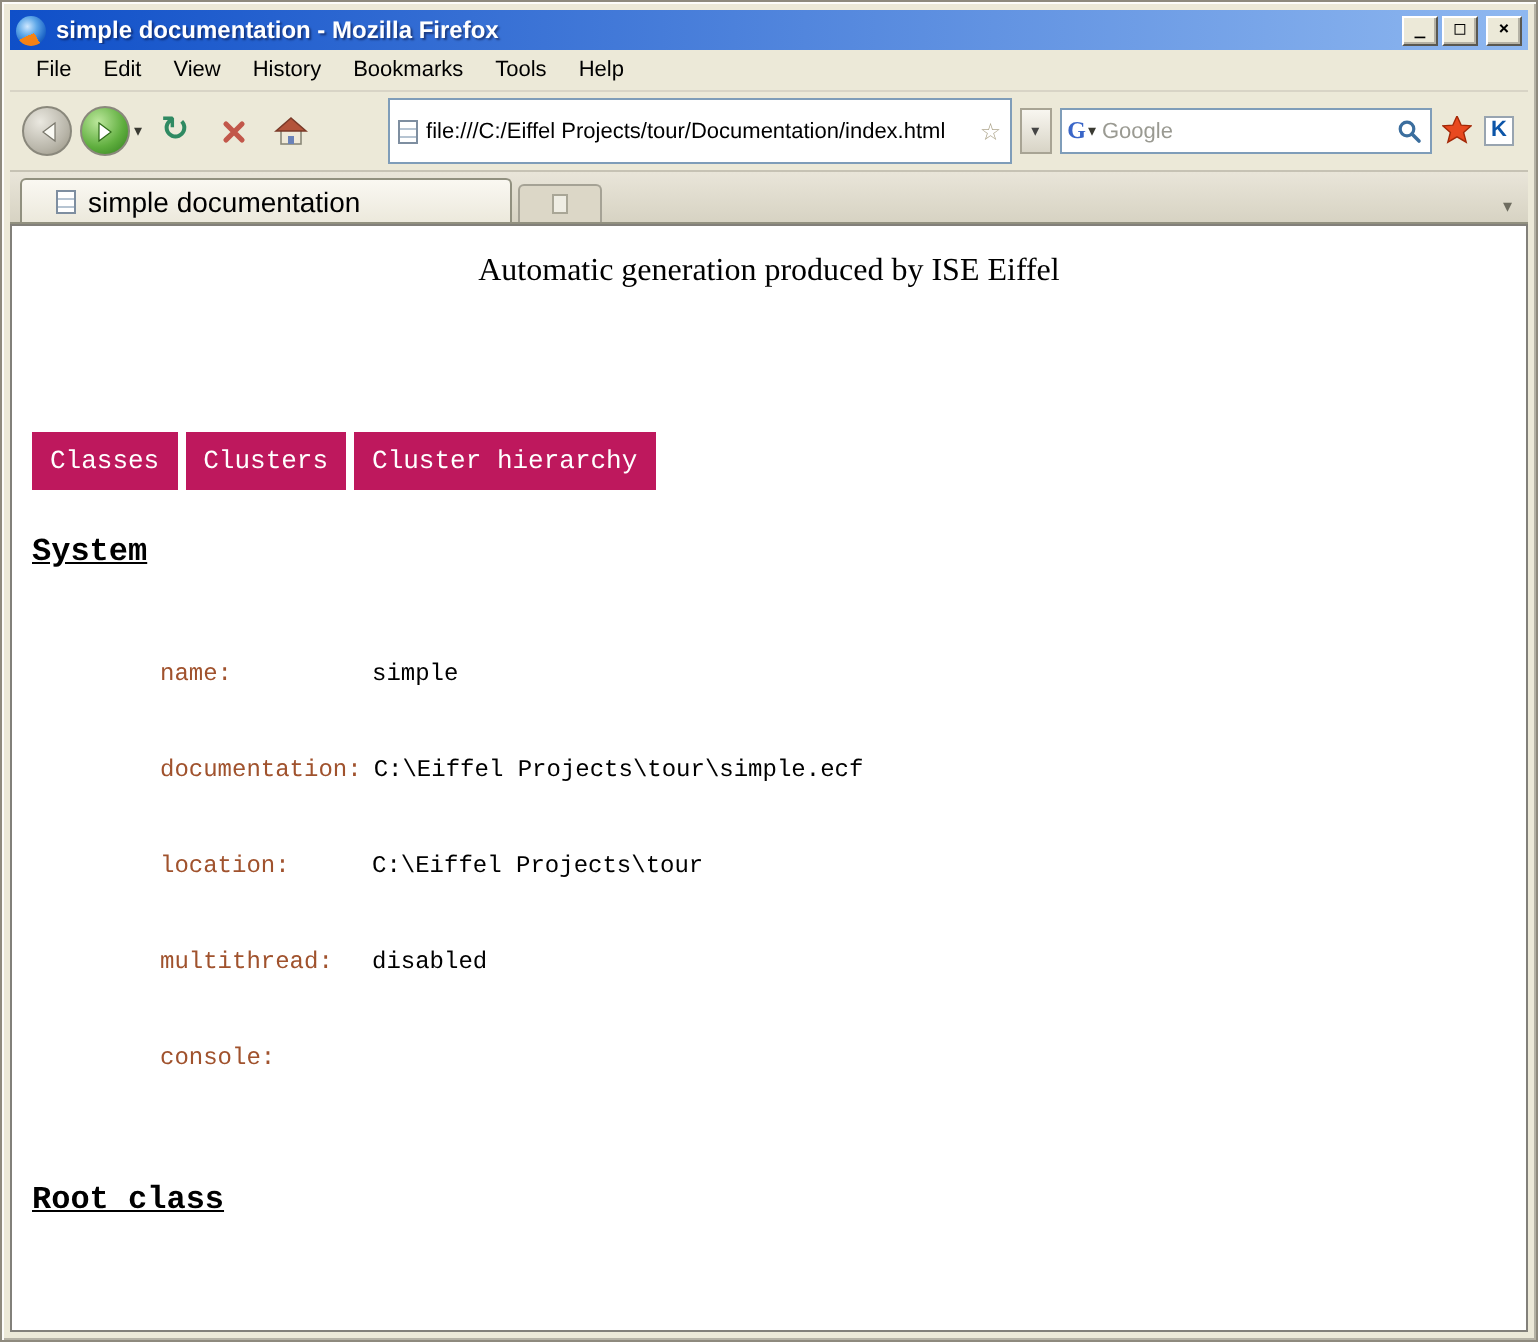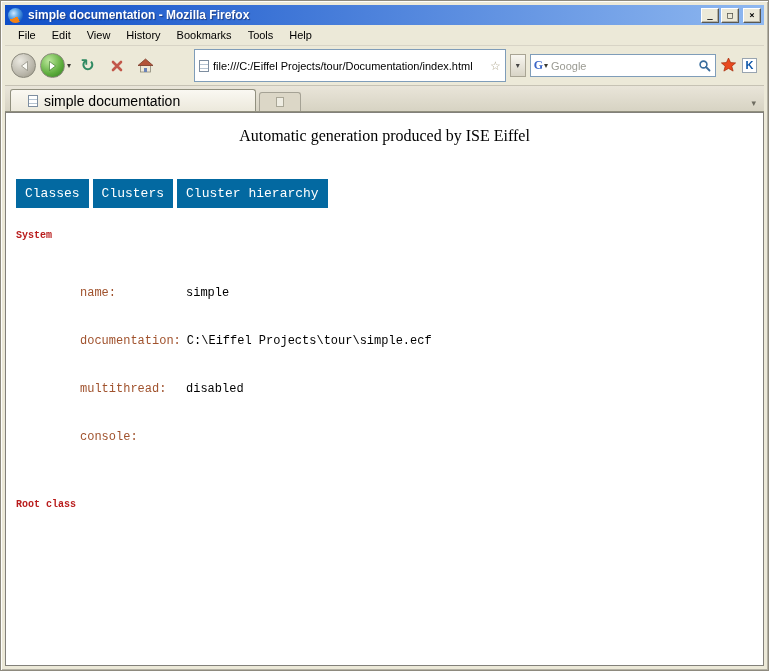--- a/index.html
+++ b/index.html
@@ -96,29 +96,29 @@
   .tab-list { margin-left:auto; font-size:9px; color:#6E6C60; padding:0 3px 3px 0; }
 
   
   .content { flex:1; background:#fff; border:1px solid #82807A; overflow:hidden;
     font-family:"Liberation Mono","DejaVu Sans Mono", monospace; }
   .page { padding:6px 8px; }
   .page-header { text-align:center; font-family:"Liberation Serif","DejaVu Serif", serif;
     font-size:16px; color:#000; margin-top:8px; }
 
   .doc-nav { display:flex; align-items:stretch; gap:4px; margin:34px 0 0 2px; width:fit-content; }
-  .nav-btn { background:#0369a1; color:#fff; border:none; cursor:pointer;
+  .nav-btn { background:#be185d; color:#fff; border:none; cursor:pointer;
     font:13px "Liberation Mono","DejaVu Sans Mono", monospace;
-    padding:7px 9px; display:flex; align-items:center; }
+    padding:7px 9px; display:flex; align-items:center;margin-top:37px; }
   .goto-box { background:#38076B; color:#fff; display:flex; align-items:center; gap:7px;
     padding:3px 6px 3px 9px; font-size:13px; }
   .goto-input { width:142px; height:18px; background:#fff; border:2px inset #E4E2D6; outline:none;
     font:12px "Liberation Mono", monospace; }
 
-  .sec-heading { color:#b91c1c; font-weight:bold; font-size:10px; margin:22px 0 0 2px; }
+  .sec-heading { color:#000000; font-weight:bold; font-size:16px; margin:22px 0 0 2px;text-decoration:underline; }
   .entries { margin:12px 0 0 66px; font-size:12px; line-height:16px; white-space:pre; }
   .entry-key { color:#A0522D; display:inline-block; min-width:100px; margin-right:6px; }
   .entry-value { color:#000; }
 
   
   .statusbar { flex:0 0 20px; display:flex; align-items:center; font-size:11px; color:#000;
     padding:2px 2px 0 6px; }
   .grip { margin-left:auto; align-self:flex-end; }
 </style>
 </head>
@@ -222,20 +222,21 @@
       <div class="doc-nav">
         <button class="nav-btn">Classes</button>
         <button class="nav-btn">Clusters</button>
         <button class="nav-btn">Cluster hierarchy</button>
       </div>
 
       <div class="sec-heading">System</div>
       <div class="entries">
         <div><span class="entry-key">name:</span><span class="entry-value">simple</span></div>
         <div><span class="entry-key">documentation:</span><span class="entry-value">C:\Eiffel Projects\tour\simple.ecf</span></div>
+        <div><span class="entry-key">location:</span><span class="entry-value">C:\Eiffel Projects\tour</span></div>
         <div><span class="entry-key">multithread:</span><span class="entry-value">disabled</span></div>
         <div><span class="entry-key">console:</span><span class="entry-value"></span></div>
       </div>
 
       <div class="sec-heading">Root class</div>
 
     </div>
   </div>
 
 

